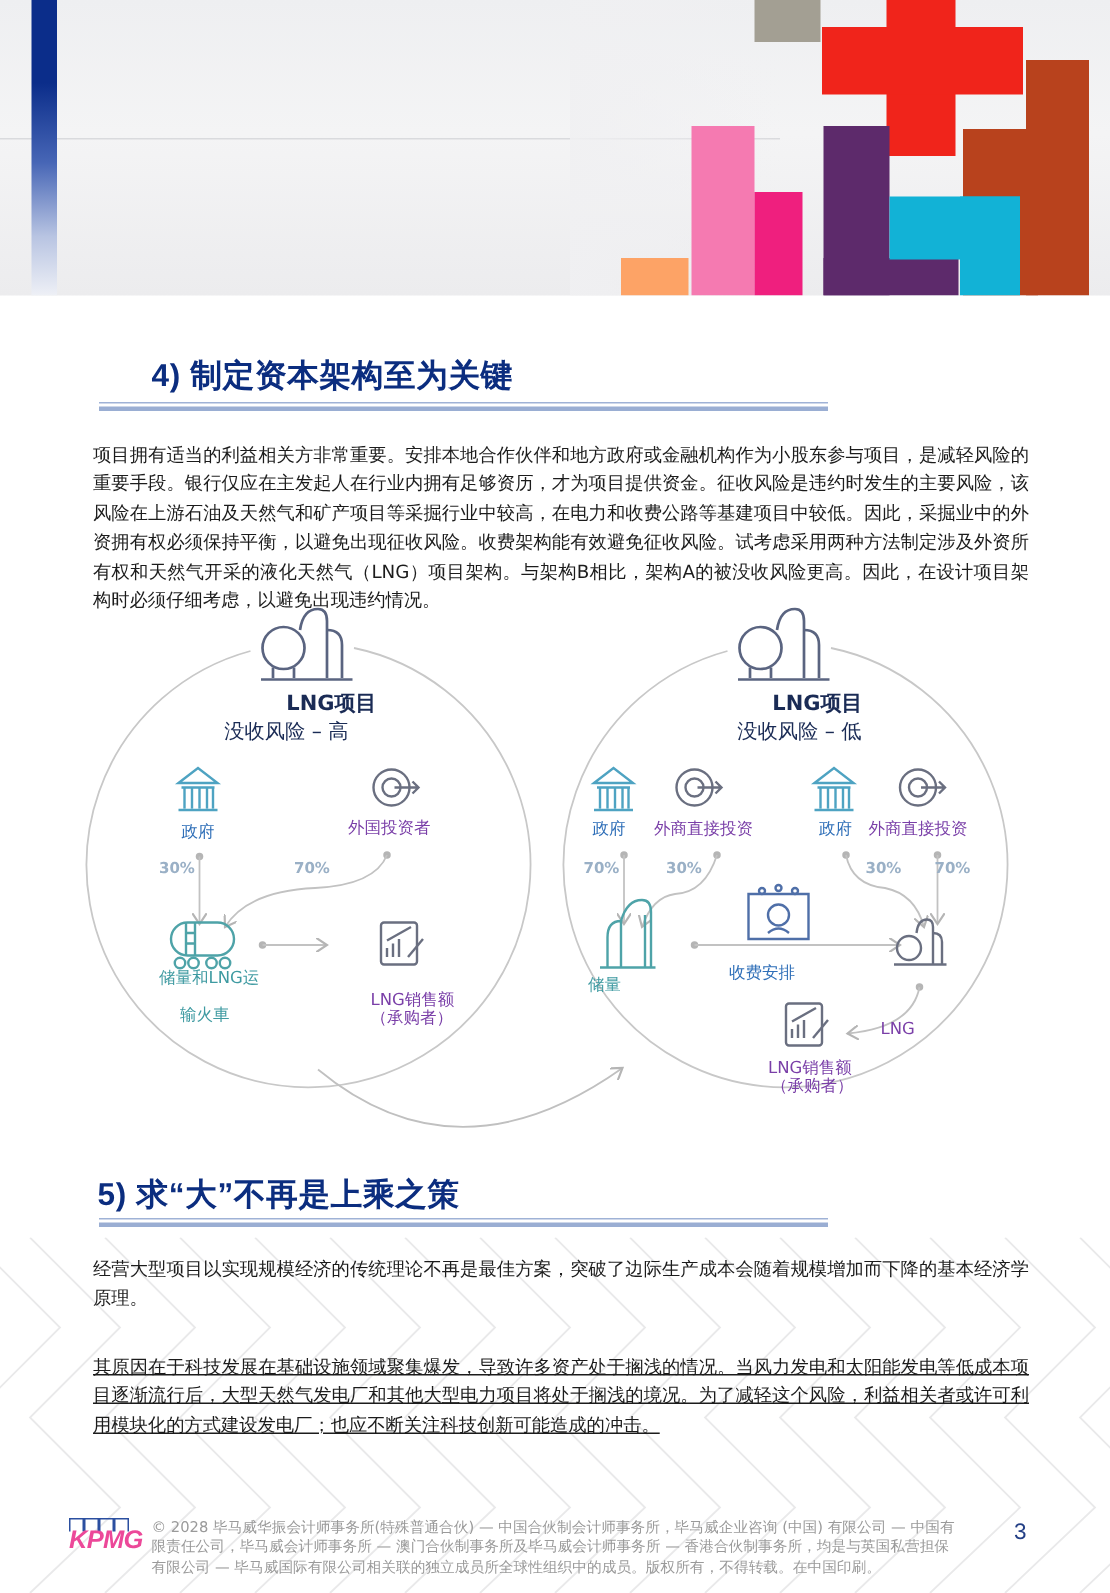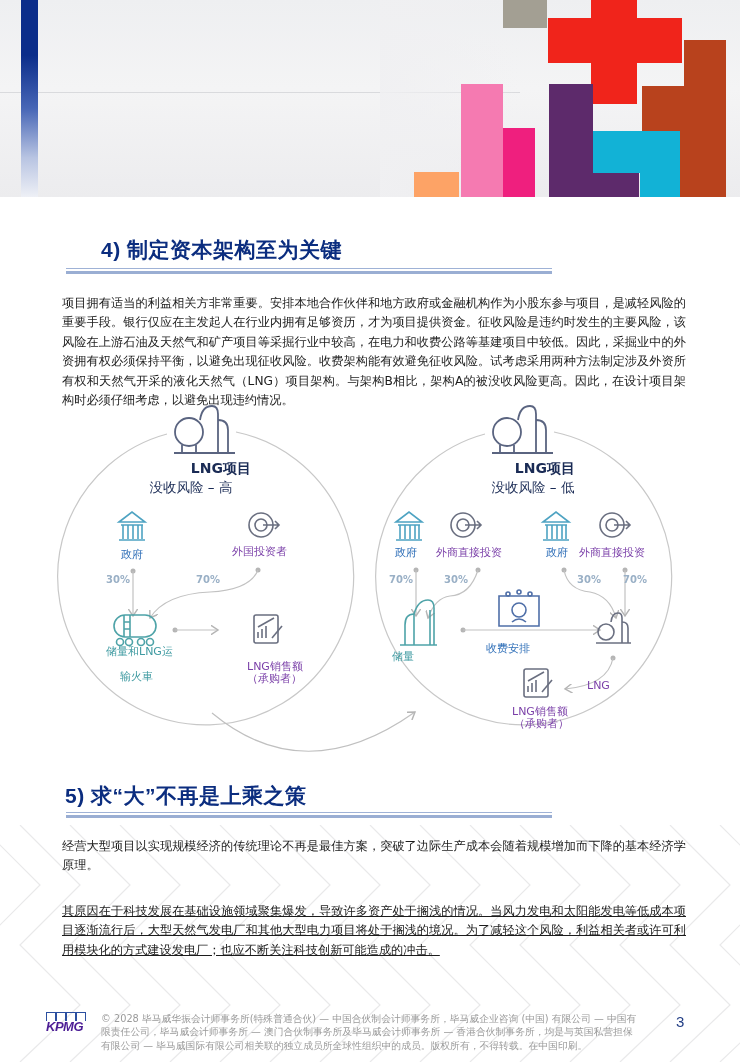--- a/index.html
+++ b/index.html
@@ -46,21 +46,21 @@
   .c-teal { color: #3e9aa1; }
   .c-pct { color: #9ab0c6; font-size: 10px; font-weight: bold; }
   .d-title { position: absolute; font-size: 14px; font-weight: bold; color: #1a2b55; text-align: right; width: 120px; }
   .d-sub { position: absolute; font-size: 13.5px; color: #1a2b55; text-align: center; width: 140px; }
 
   
   .bg-pattern { position: absolute; left: 0; top: 825px; width: 740px; height: 237px; }
   .kpmg { position: absolute; left: 46px; top: 1012px; width: 40px; }
   .kpmg .boxes { display: flex; gap: 0; }
   .kpmg .boxes span { width: 10px; height: 9px; border: 1px solid #2b4fa0; border-bottom: none; display: inline-block; }
-  .kpmg .word { font-family: "Liberation Sans", sans-serif; font-style: italic; font-weight: bold; font-size: 13px; color: #4c1d95; line-height: 11px; letter-spacing: -0.5px; }
+  .kpmg .word { font-family: "Liberation Sans", sans-serif; font-style: italic; font-weight: bold; font-size: 17px; color: #ec4899; line-height: 11px; letter-spacing: -0.5px; }
   .footer-text { position: absolute; left: 101px; top: 1012px; width: 540px; font-size: 9.8px; line-height: 13.3px; color: #9a9a9a; }
   .page-num { position: absolute; left: 676px; top: 1013px; font-size: 15px; color: #233f86; font-family: "Liberation Sans", sans-serif; }
 </style>
 </head>
 <body>
 
 <div class="banner">
   <div class="plank-line"></div>
   <div class="blue-bar"></div>
   <div class="fade"></div>

